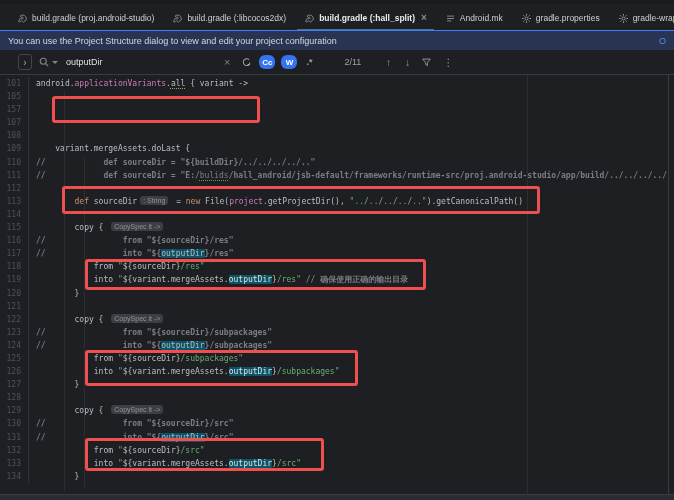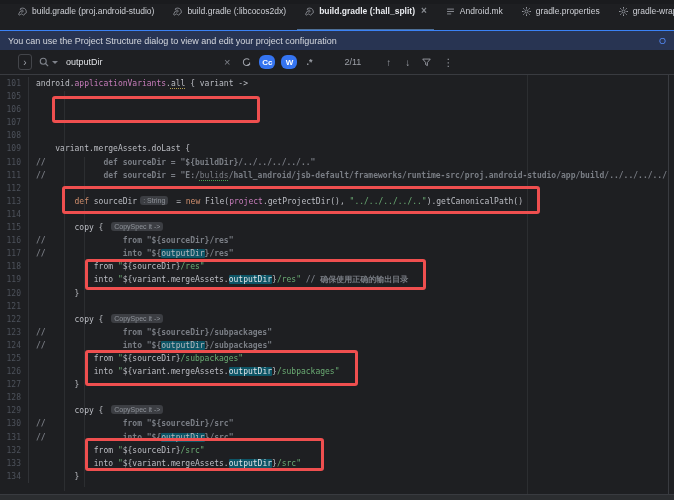--- a/index.html
+++ b/index.html
@@ -8,21 +8,21 @@
     --match:#0d5566; --inlay-bg:#3c3e43; --inlay-tx:#8f939a;
     --accent:#3574f0; --tabline:#4e6f96; --banner:#283452; --red:#ef4f4f;
   }
   *{margin:0;padding:0;box-sizing:border-box;}
   body{background:#111;font-family:"Liberation Sans",sans-serif;}
   .app{position:relative;width:674px;height:500px;background:var(--bg);overflow:hidden;}
 
   
   .tabbar{position:absolute;left:0;top:0;width:674px;height:30px;background:var(--bg);
     display:flex;align-items:flex-end;padding-left:8px;border-top:4px solid #1a1b1e;}
-  .tab{position:relative;display:flex;align-items:flex-start;gap:4px;height:24px;padding:0 9px;
+  .tab{position:relative;display:flex;align-items:center;gap:4px;height:24px;padding:0 9px;
     font-size:8.5px;color:#ced0d6;white-space:nowrap;cursor:default;}
   .tab .ticon{display:inline-flex;width:11px;height:11px;}
   .tab.active{color:#e8eaee;font-weight:bold;}
   .tab.active::after{content:"";position:absolute;left:2px;right:2px;bottom:-1px;height:2px;background:var(--tabline);}
   .tab .tclose{color:#8a8d93;font-size:10px;margin-left:2px;line-height:1;}
 
   
   .banner{position:absolute;left:0;top:30px;width:674px;height:20px;background:var(--banner);
     border-top:1px solid #3b82f6;display:flex;align-items:center;padding:0 8px;}
   .banner-text{font-size:9px;color:#d5d8de;flex:1;white-space:nowrap;overflow:hidden;}
@@ -190,21 +190,21 @@
     <div class="marginline"></div>
   <div class="cl">
         <span class="ln">101</span>
         <span class="code"><span class="tp">android.</span><span class="tf">applicationVariants</span><span class="tp">.</span><span class="twu">all</span><span class="tp"> { variant -&gt;</span></span>
       </div>
       <div class="cl">
         <span class="ln">105</span>
         <span class="code"></span>
       </div>
       <div class="cl">
-        <span class="ln">106</span>
+        <span class="ln">157</span>
       </div>
       <div class="cl">
         <span class="ln">107</span>
         <span class="code"></span>
       </div>
       <div class="cl">
         <span class="ln">108</span>
         <span class="code"></span>
       </div>
       <div class="cl">

